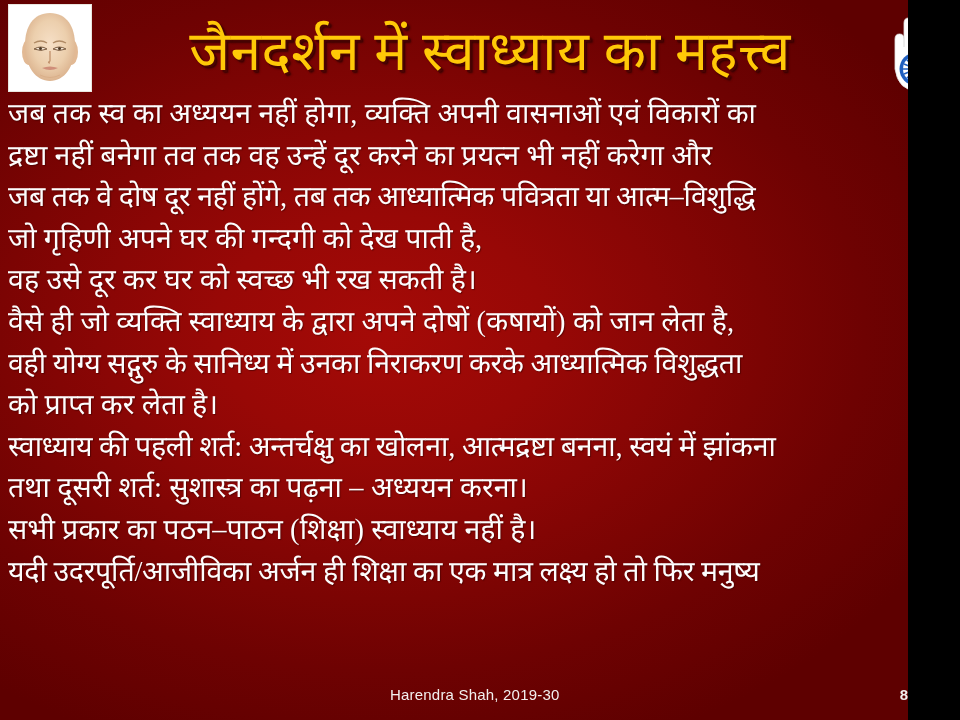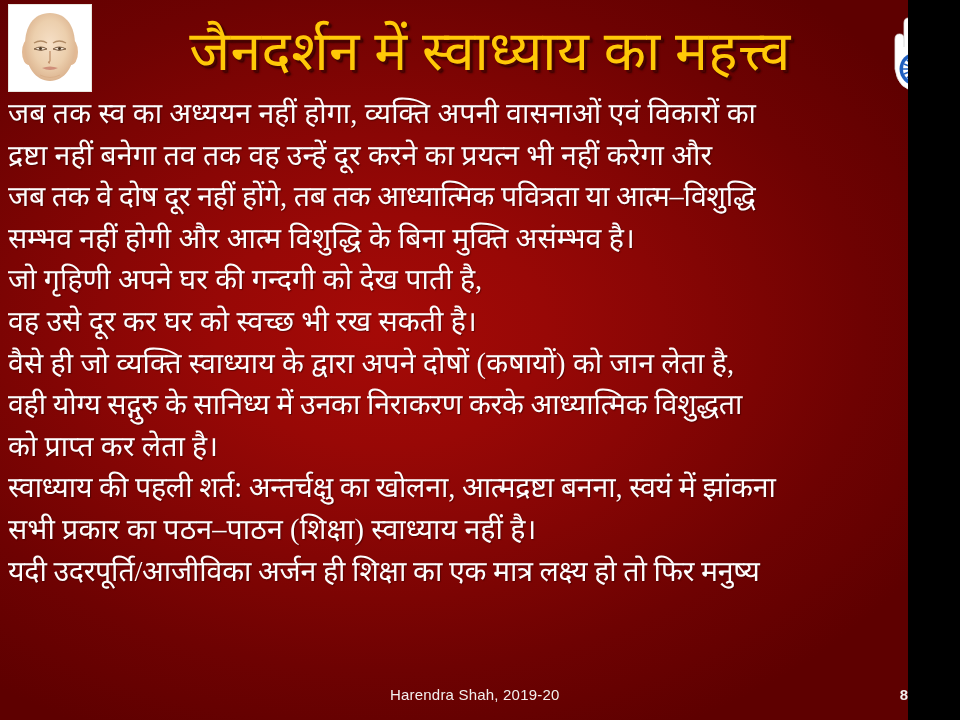--- a/index.html
+++ b/index.html
@@ -184,29 +184,29 @@
         <circle cx="34" cy="66" r="5" fill="#1f5fbf"></circle>
         <circle cx="34" cy="66" r="3" fill="#3a3a3a"></circle>
       </svg>
     </div>
   </div>
 
   <div class="body-text">
     <div class="line">जब तक स्व का अध्ययन नहीं होगा, व्यक्ति अपनी वासनाओं एवं विकारों का</div>
     <div class="line">द्रष्टा नहीं बनेगा तव तक वह उन्हें दूर करने का प्रयत्न भी नहीं करेगा और</div>
     <div class="line tight">जब तक वे दोष दूर नहीं होंगे, तब तक आध्यात्मिक पवित्रता या आत्म–विशुद्धि</div>
-    <div class="line">सम्भव नहीं होगी और आत्म विशुद्धि के बिना मुक्ति असंम्भव है।</div>
     <div class="line">जो गृहिणी अपने घर की गन्दगी को देख पाती है,</div>
     <div class="line">वह उसे दूर कर घर को स्वच्छ भी रख सकती है।</div>
     <div class="line">वैसे ही जो व्यक्ति स्वाध्याय के द्वारा अपने दोषों (कषायों) को जान लेता है,</div>
     <div class="line tight">वही योग्य सद्गुरु के सानिध्य में उनका निराकरण करके आध्यात्मिक विशुद्धता</div>
     <div class="line">को प्राप्त कर लेता है।</div>
     <div class="line tight">स्वाध्याय की पहली शर्त: अन्तर्चक्षु का खोलना, आत्मद्रष्टा बनना, स्वयं में झांकना</div>
+    <div class="line">तथा दूसरी शर्त: सुशास्त्र का पढ़ना – अध्ययन करना।</div>
     <div class="line">सभी प्रकार का पठन–पाठन (शिक्षा) स्वाध्याय नहीं है।</div>
     <div class="line tight">यदी उदरपूर्ति/आजीविका अर्जन ही शिक्षा का एक मात्र लक्ष्य हो तो फिर मनुष्य</div>
   </div>
 
   <div class="footer">
-    <div class="footer-credit">Harendra Shah, 2019-20</div>
+    <div class="footer-credit">Harendra Shah, 2019-30</div>
     <div class="footer-pagenum">8</div>
   </div>
 
 </div>
 
 </body></html>

